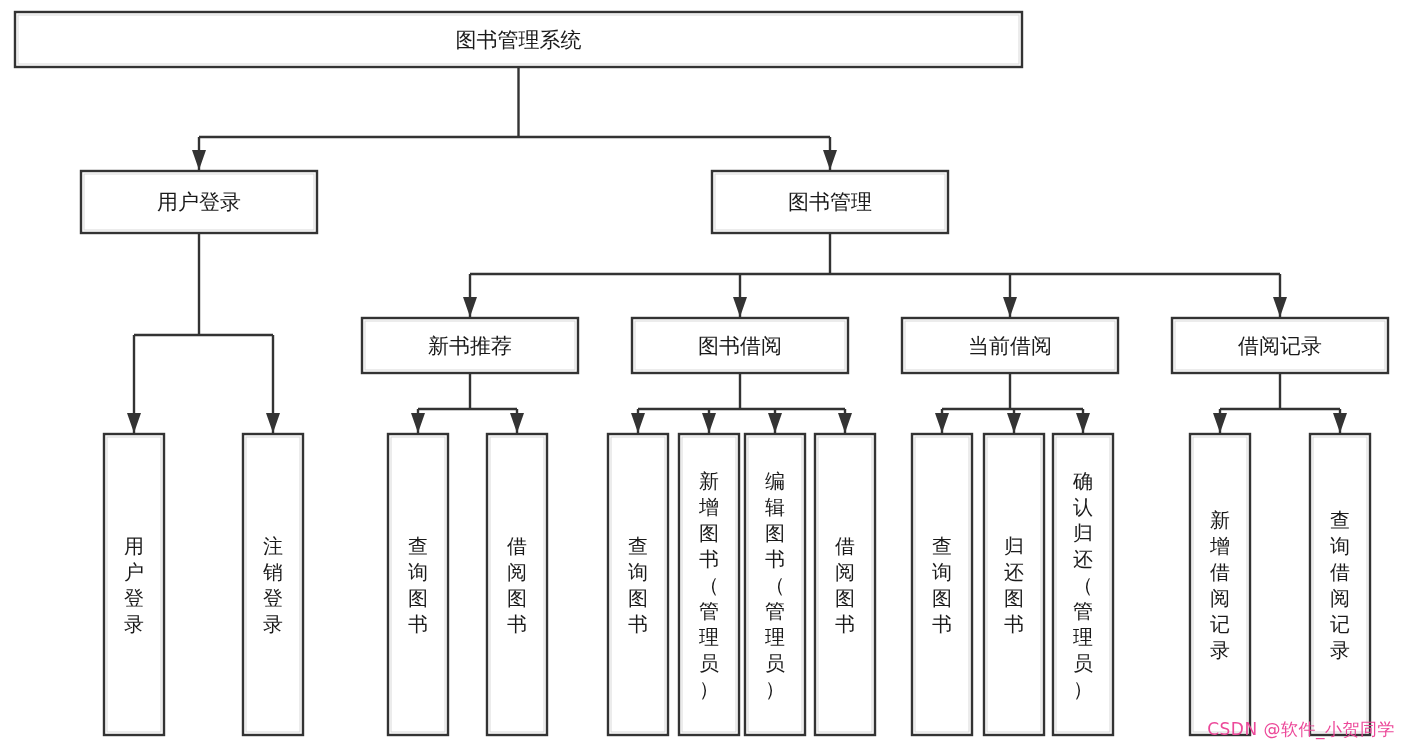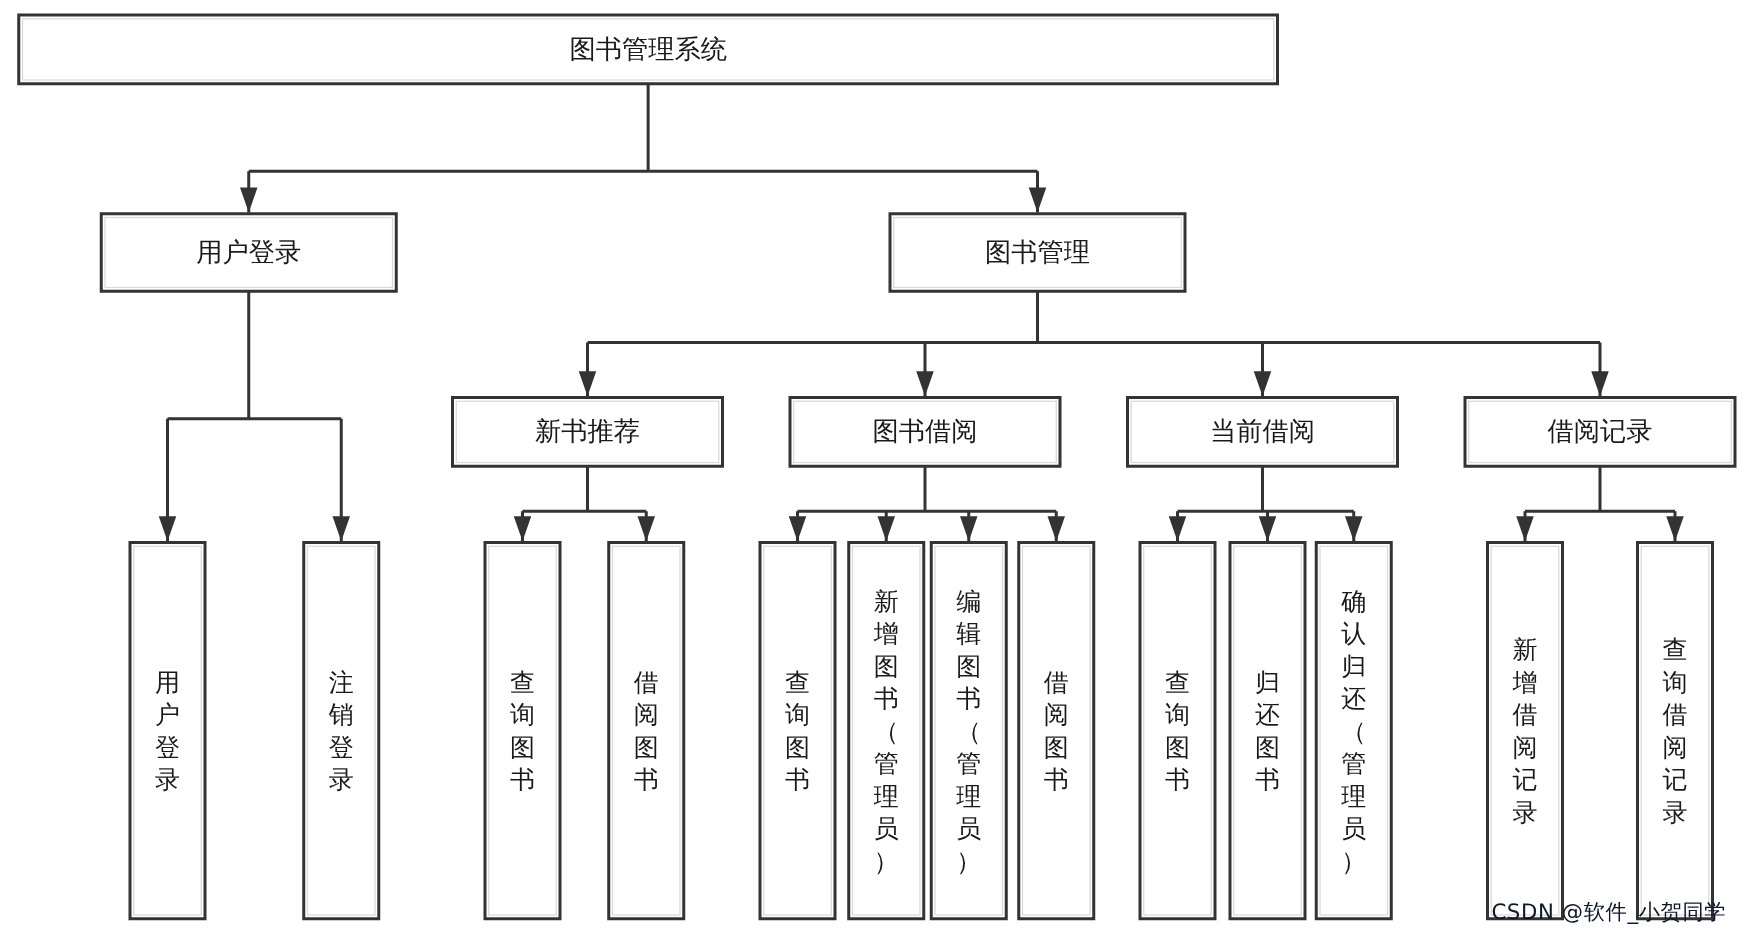--- a/index.html
+++ b/index.html
@@ -56,25 +56,25 @@
     dominant-baseline: middle;
   }
   .node-label-v {
     font-family: "DejaVu Sans", "Liberation Sans", sans-serif;
     font-size: 20px;
     fill: #1a1a1a;
     text-anchor: middle;
   }
   .watermark {
     position: absolute;
-    right: 24px;
+    right: 10px;
     bottom: 6px;
     font-family: "DejaVu Sans", "Liberation Sans", sans-serif;
     font-size: 17px;
-    color: #0f172a;
+    color: #ec4899;
     letter-spacing: 0.5px;
     white-space: nowrap;
     pointer-events: none;
     text-align: center;
   }
 </style>
 </head>
 <body>
 
 <div id="diagram-root">

